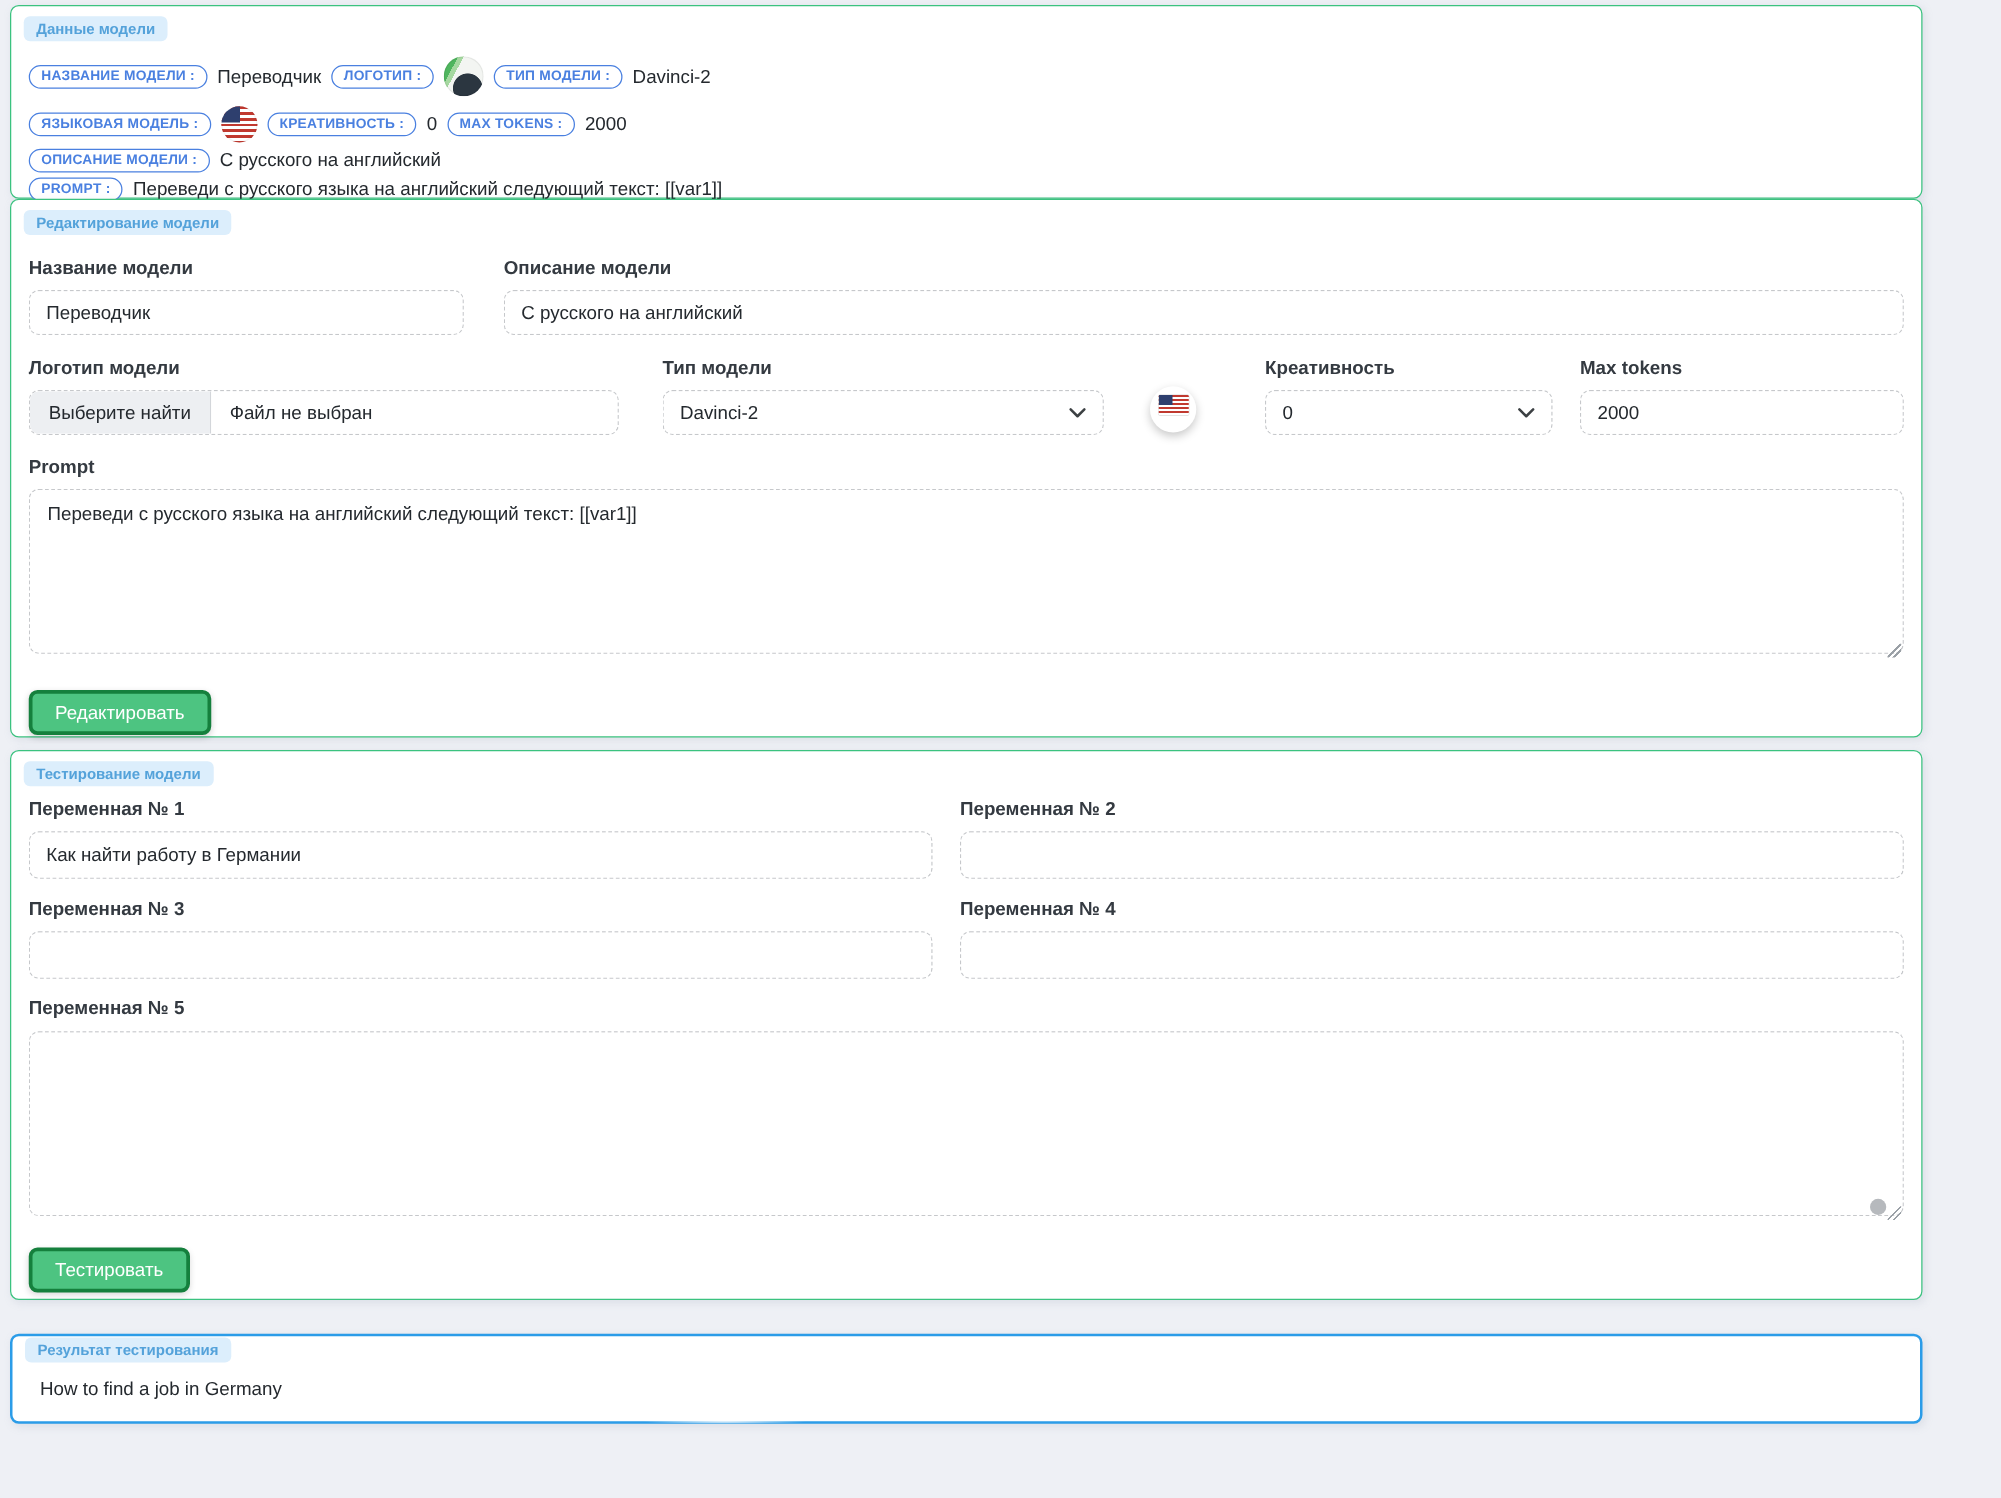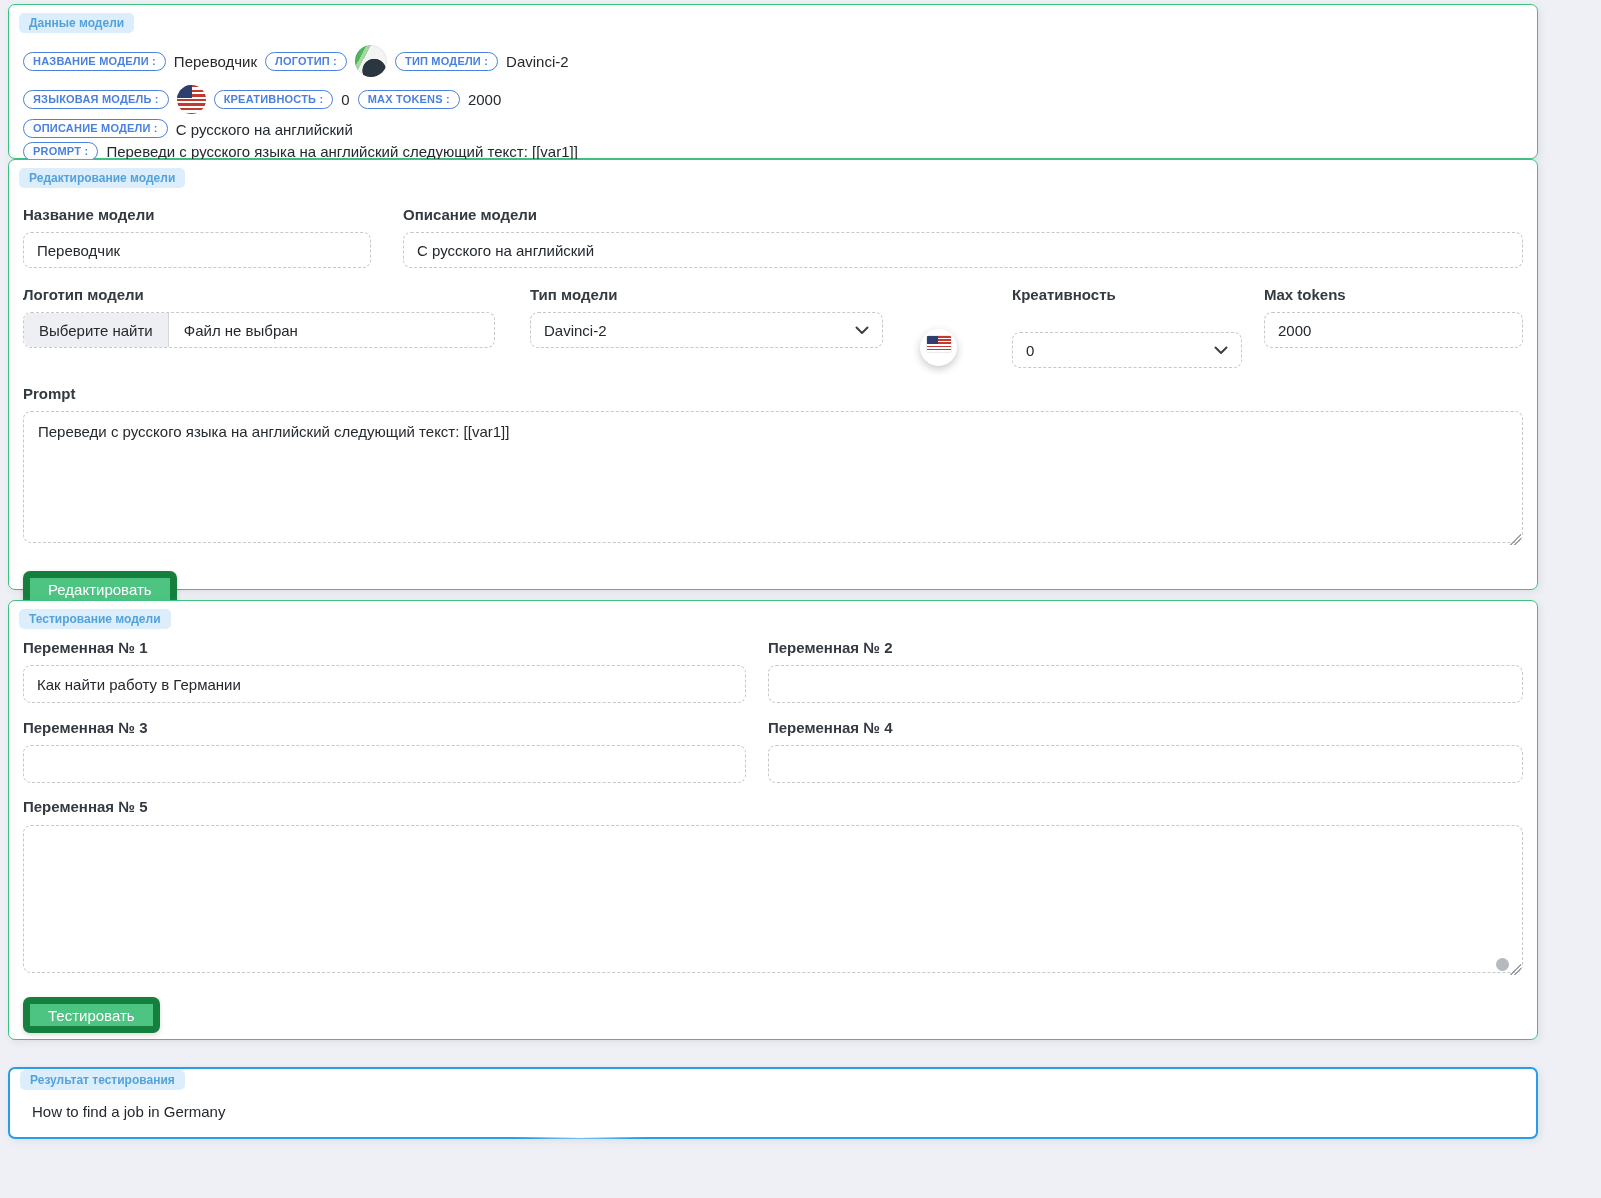--- a/index.html
+++ b/index.html
@@ -103,32 +103,32 @@
     background:linear-gradient(135deg, rgba(0,0,0,0) 0 46%, #9aa0a6 46% 55%,
                rgba(0,0,0,0) 55% 68%, #9aa0a6 68% 77%, rgba(0,0,0,0) 77%);
     cursor:nwse-resize;
   }
   .gray-dot {
     position:absolute; right:14px; bottom:6px; width:13px; height:13px;
     border-radius:50%; background:#b6b9bd;
   }
   .btn-green {
     display:inline-block; background:#4dc481; color:#fff; font-size:15px;
-    border:7px solid #15803d; border-radius:7px; height:36px; padding:0 18px;
+    border:3px solid #15803d; border-radius:7px; height:36px; padding:0 18px;
     cursor:pointer; box-shadow:0 2px 5px rgba(0,0,0,.15); font-family:inherit;
   }
   
   .rowA { display:flex; gap:32px; margin-top:19px; }
   .rowA .colA { width:348px; }
   .rowA .colB { flex:1; }
   .rowB { display:flex; margin-top:19px; align-items:flex-start; }
   .rowB .col-logo { width:472px; }
   .rowB .col-type { width:353px; margin-left:35px; }
   .rowB .flag-bubble { margin-left:37px; align-self:flex-end; margin-bottom:2px; }
-  .rowB .col-crea { width:230px; margin-left:55px;gap:20px; }
+  .rowB .col-crea { width:230px; margin-left:55px; }
   .rowB .col-tok  { flex:1; margin-left:22px; }
   .var-grid { display:grid; grid-template-columns:723px 1fr; column-gap:22px; row-gap:17px; margin-top:11px; }
   .var-grid .text-input { height:38px; }
 </style>
 </head>
 <body>
 
 <section class="panel" style="margin-top:4px; height:155px;">
   <span class="tag">Данные модели</span>
   <div class="kv-rows">
@@ -143,21 +143,21 @@
     <div class="kv-row" style="margin-bottom:5px;">
       <span class="badge">ЯЗЫКОВАЯ МОДЕЛЬ :</span>
       <span class="flag-round">
         <span class="canton"></span>
       </span>
       <span class="badge">КРЕАТИВНОСТЬ :</span>
       <span class="value">0</span>
       <span class="badge">MAX TOKENS :</span>
       <span class="value">2000</span>
     </div>
-    <div class="kv-row" style="margin-bottom:4px;align-items:flex-end;">
+    <div class="kv-row" style="margin-bottom:4px;">
       <span class="badge">ОПИСАНИЕ МОДЕЛИ :</span>
       <span class="value">С русского на английский</span>
     </div>
     <div class="kv-row">
       <span class="badge">PROMPT :</span>
       <span class="value">Переведи с русского языка на английский следующий текст: [[var1]]</span>
     </div>
   </div>
 </section>
 

